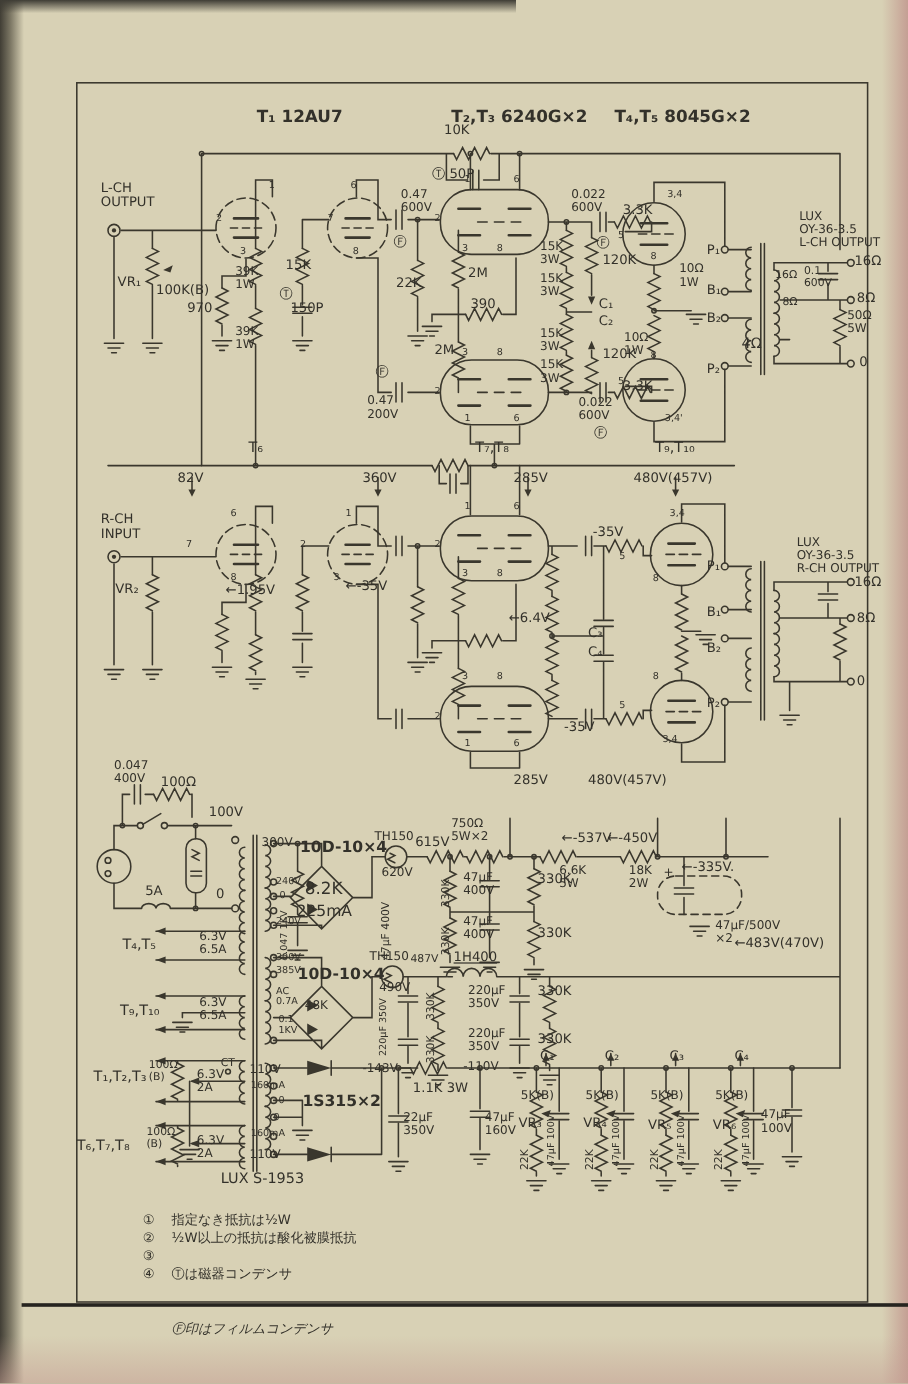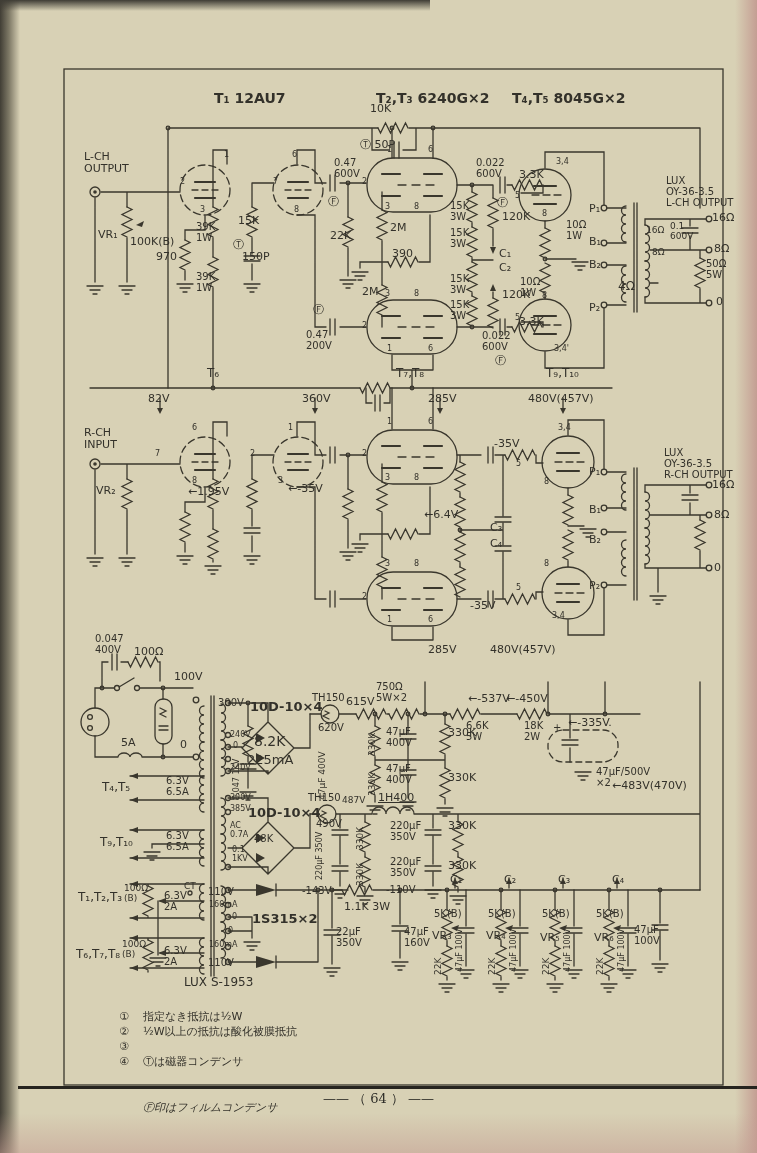--- a/index.html
+++ b/index.html
@@ -611,21 +611,21 @@
       <div class="lbl" style="left: 166px; top: 775px; font-size: 10px;">6.3V
 6.5A</div>
       <div class="lbl" style="left: 100px; top: 836px; font-size: 12px;">T₉,T₁₀</div>
       <div class="lbl" style="left: 166px; top: 830px; font-size: 10px;">6.3V
 6.5A</div>
       <div class="lbl" style="left: 78px; top: 891px; font-size: 12px;">T₁,T₂,T₃</div>
       <div class="lbl" style="left: 124px; top: 884px; font-size: 9px;">100Ω
 (B)</div>
       <div class="lbl" style="left: 164px; top: 890px; font-size: 10px;">6.3V
 2A</div>
-      <div class="lbl" style="left: 76px; top: 948px; font-size: 12px;">T₆,T₇,T₈</div>
+      <div class="lbl" style="left: 64px; top: 948px; font-size: 12px;">T₆,T₇,T₈</div>
       <div class="lbl" style="left: 122px; top: 940px; font-size: 9px;">100Ω
 (B)</div>
       <div class="lbl" style="left: 164px; top: 945px; font-size: 10px;">6.3V
 2A</div>
       <div class="lbl" style="left: 119px; top: 1011px;">①</div>
       <div class="lbl" style="left: 143px; top: 1011px;">指定なき抵抗は½W</div>
       <div class="lbl" style="left: 119px; top: 1026px;">②</div>
       <div class="lbl" style="left: 143px; top: 1026px;">½W以上の抵抗は酸化被膜抵抗</div>
       <div class="lbl" style="left: 119px; top: 1041px;">③</div>
       <div class="lbl" style="left: 143px; top: 1102px; font-style: italic;">Ⓕ印はフィルムコンデンサ</div>
@@ -670,14 +670,13 @@
       <div class="lbl" style="left: 387px; top: 616px; font-size: 8px;">1</div>
       <div class="lbl" style="left: 428px; top: 616px; font-size: 8px;">6</div>
       <div class="lbl" style="left: 558px; top: 424px; font-size: 8px;">3,4</div>
       <div class="lbl" style="left: 516px; top: 460px; font-size: 8px;">5</div>
       <div class="lbl" style="left: 544px; top: 478px; font-size: 8px;">8</div>
       <div class="lbl" style="left: 544px; top: 560px; font-size: 8px;">8</div>
       <div class="lbl" style="left: 516px; top: 584px; font-size: 8px;">5</div>
       <div class="lbl" style="left: 552px; top: 612px; font-size: 8px;">3,4</div>
     </div>
 
-  <div class="footer">—— （ 64 ） ——</div>
 </div>
 
 </body></html>

